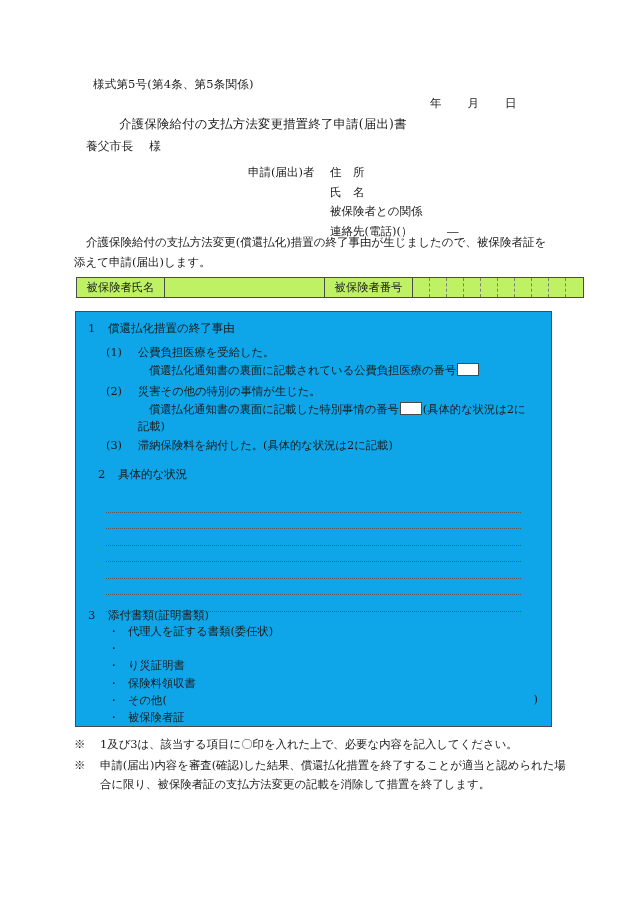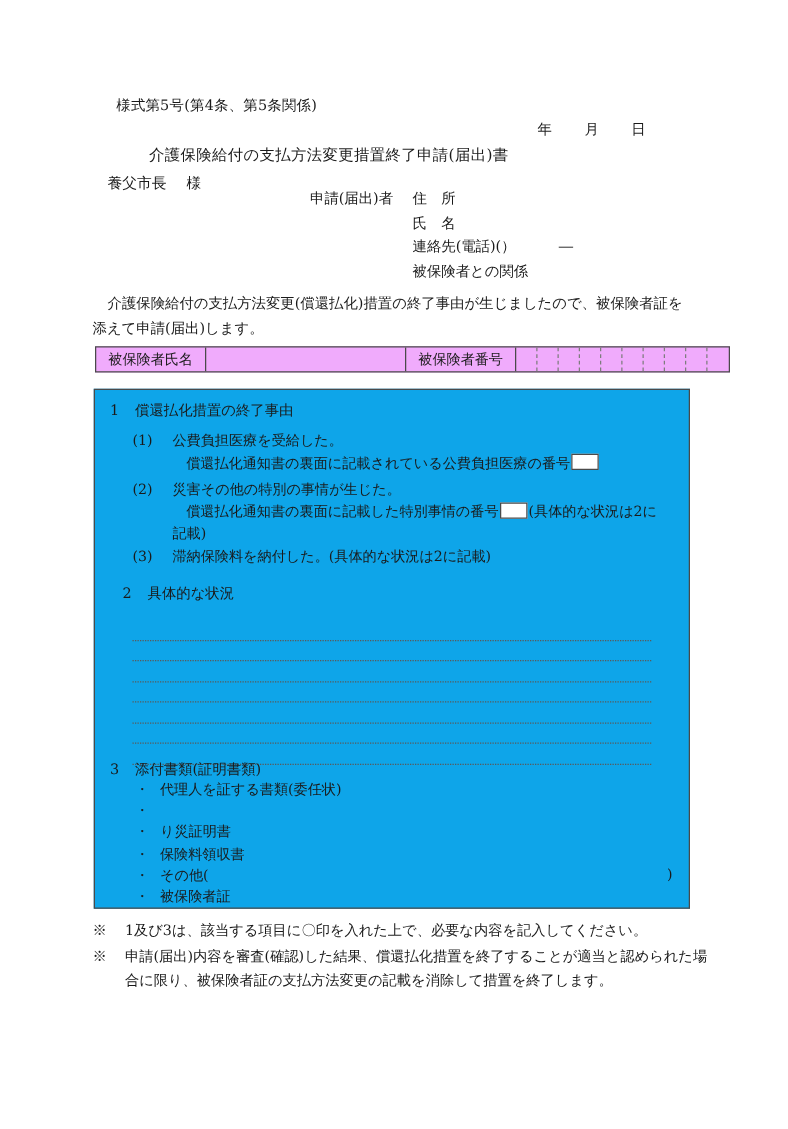--- a/index.html
+++ b/index.html
@@ -60,21 +60,21 @@
     top: 139px;
     font-size: 11.8px;
     white-space: nowrap;
   }
   .addressee .sama { margin-left: 16px; }
 
   
   .applicant {
     position: absolute;
     left: 248px;
-    top: 151px;
+    top: 165px;
     font-size: 11.5px;
   }
   .applicant .row {
     display: flex;
     align-items: baseline;
     height: 19.5px;
     white-space: nowrap;
   }
   .applicant .lead {
     width: 82px;
@@ -99,21 +99,21 @@
 
   
   .insured-table {
     position: absolute;
     left: 76px;
     top: 277px;
     height: 21px;
     display: flex;
     border: 1px solid #4a4a4a;
     box-sizing: border-box;
-    background: #f0abfc;
+    background: #bef264;
   }
   .insured-table .cell {
     display: flex;
     align-items: center;
     justify-content: center;
     font-size: 11.3px;
     box-sizing: border-box;
     white-space: nowrap;
   }
   .lbl-name   { width: 88px;  border-right: 1px solid #4a4a4a; }
@@ -262,27 +262,27 @@
       <span class="field">住　所</span>
       <span class="field"></span>
     </div>
     <div class="row">
       <span class="lead-empty"></span>
       <span class="field">氏　名</span>
       <span class="field"></span>
     </div>
     <div class="row">
       <span class="lead-empty"></span>
+      <span class="field">被保険者との関係</span>
+      <span class="field"></span>
+    </div>
+    <div class="row">
+      <span class="lead-empty"></span>
       <span class="field">連絡先(電話)(</span>
       <span class="field">）　　　―</span>
-    </div>
-    <div class="row">
-      <span class="lead-empty"></span>
-      <span class="field">被保険者との関係</span>
-      <span class="field"></span>
     </div>
   </div>
 
   <div class="intro">介護保険給付の支払方法変更(償還払化)措置の終了事由が生じましたので、被保険者証を添えて申請(届出)します。</div>
 
   <div class="insured-table">
     <div class="cell lbl-name">被保険者氏名</div>
     <div class="cell val-name"></div>
     <div class="cell lbl-number">被保険者番号</div>
     <div class="num-grid">

